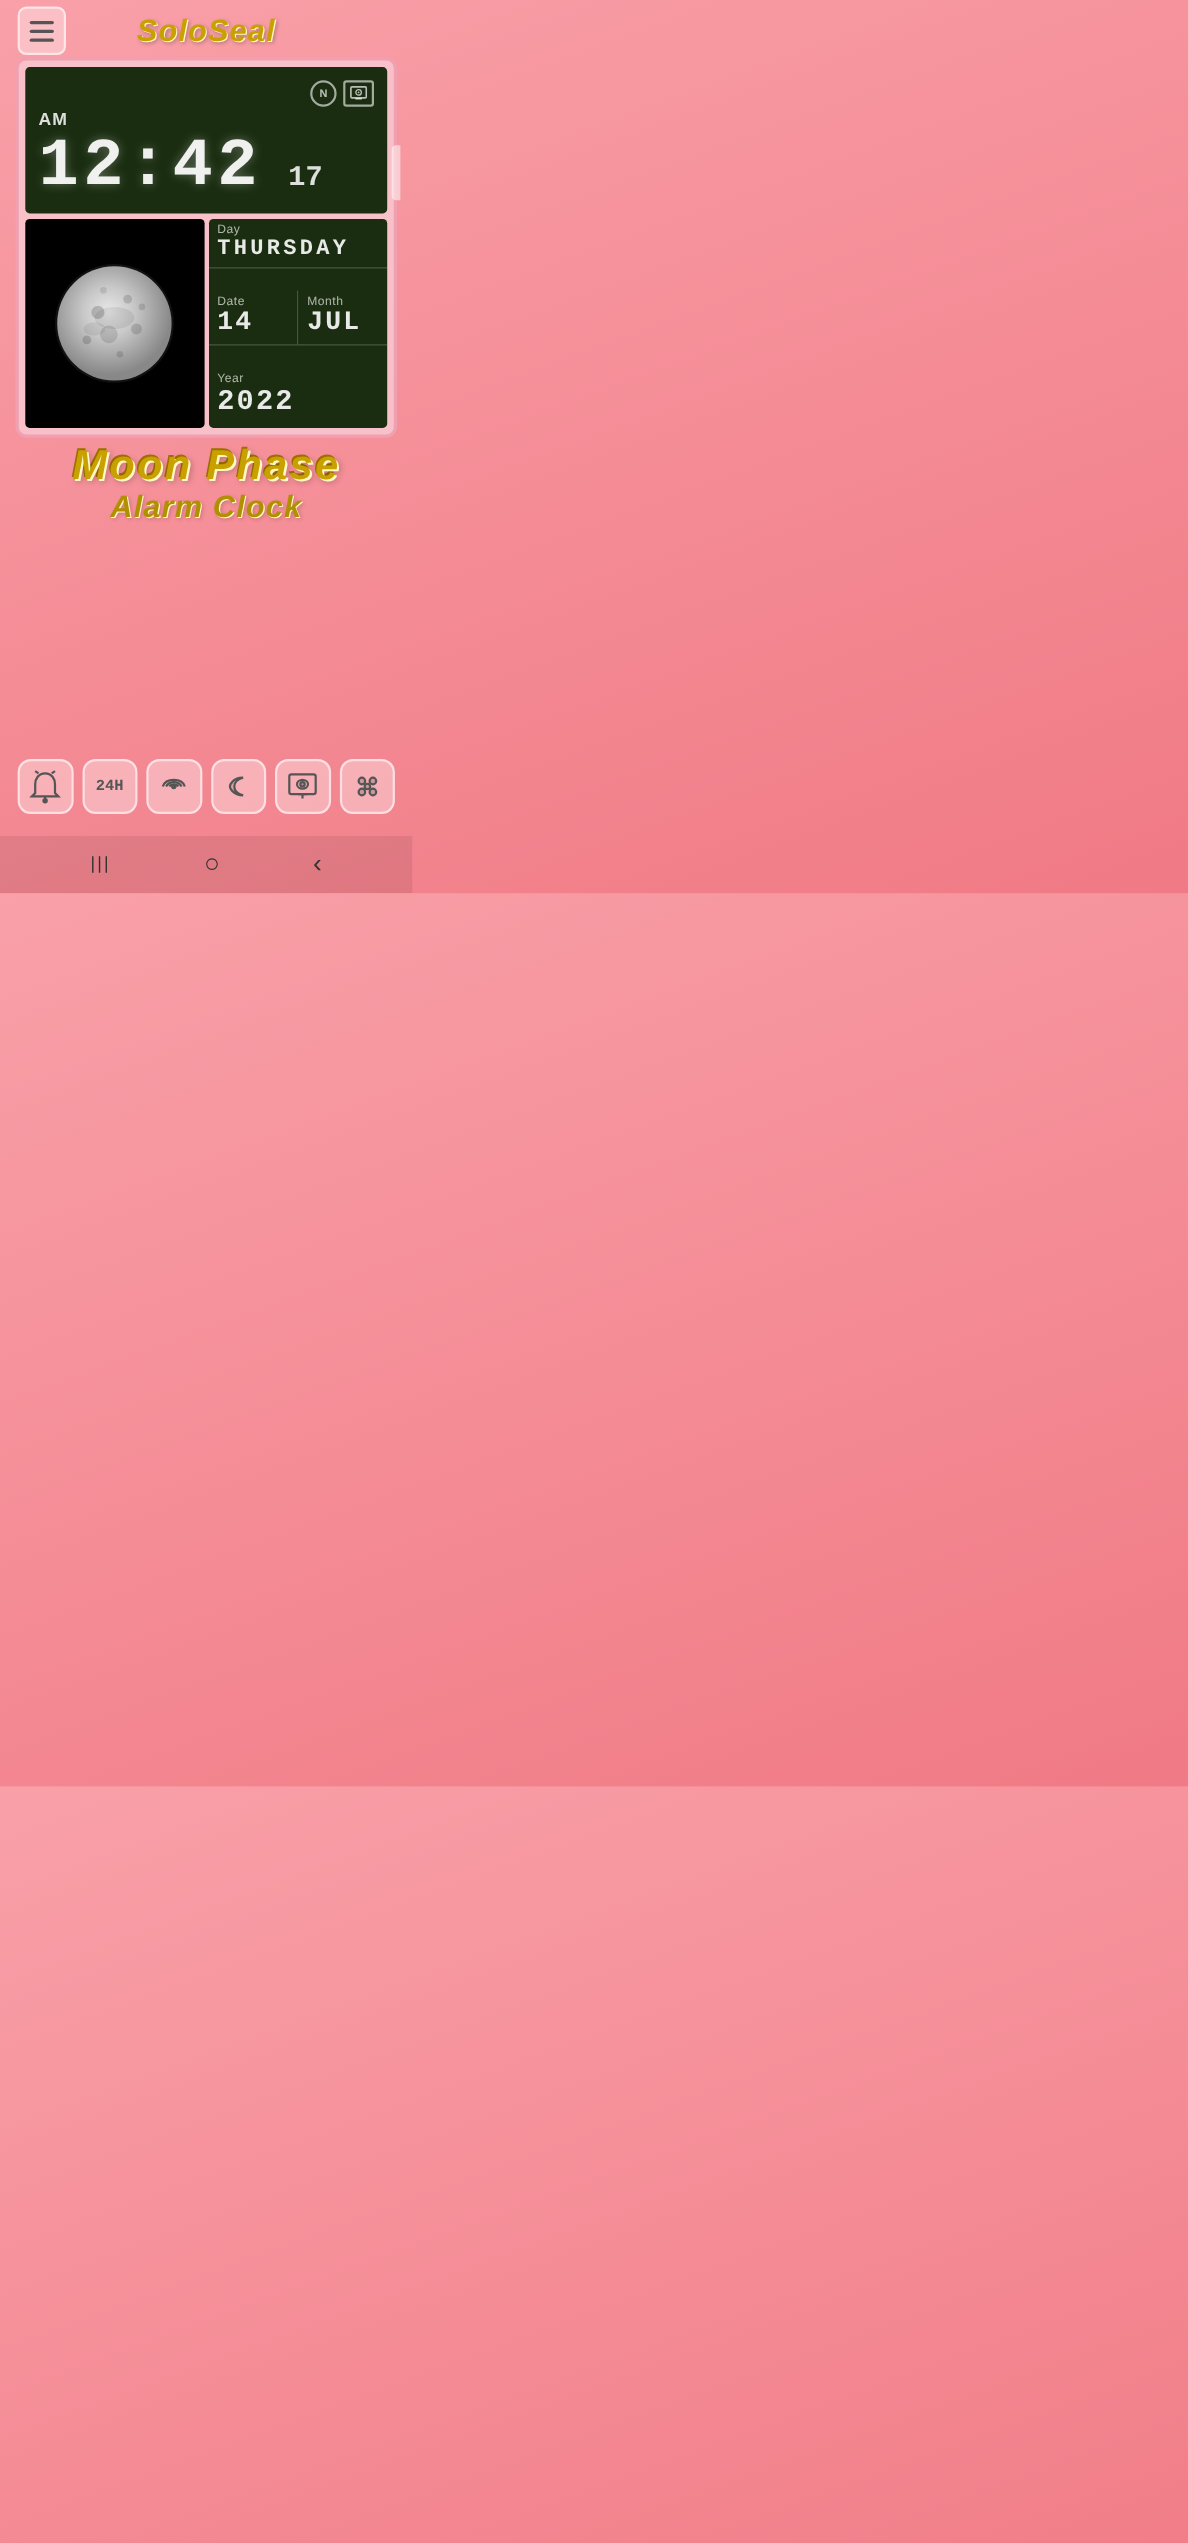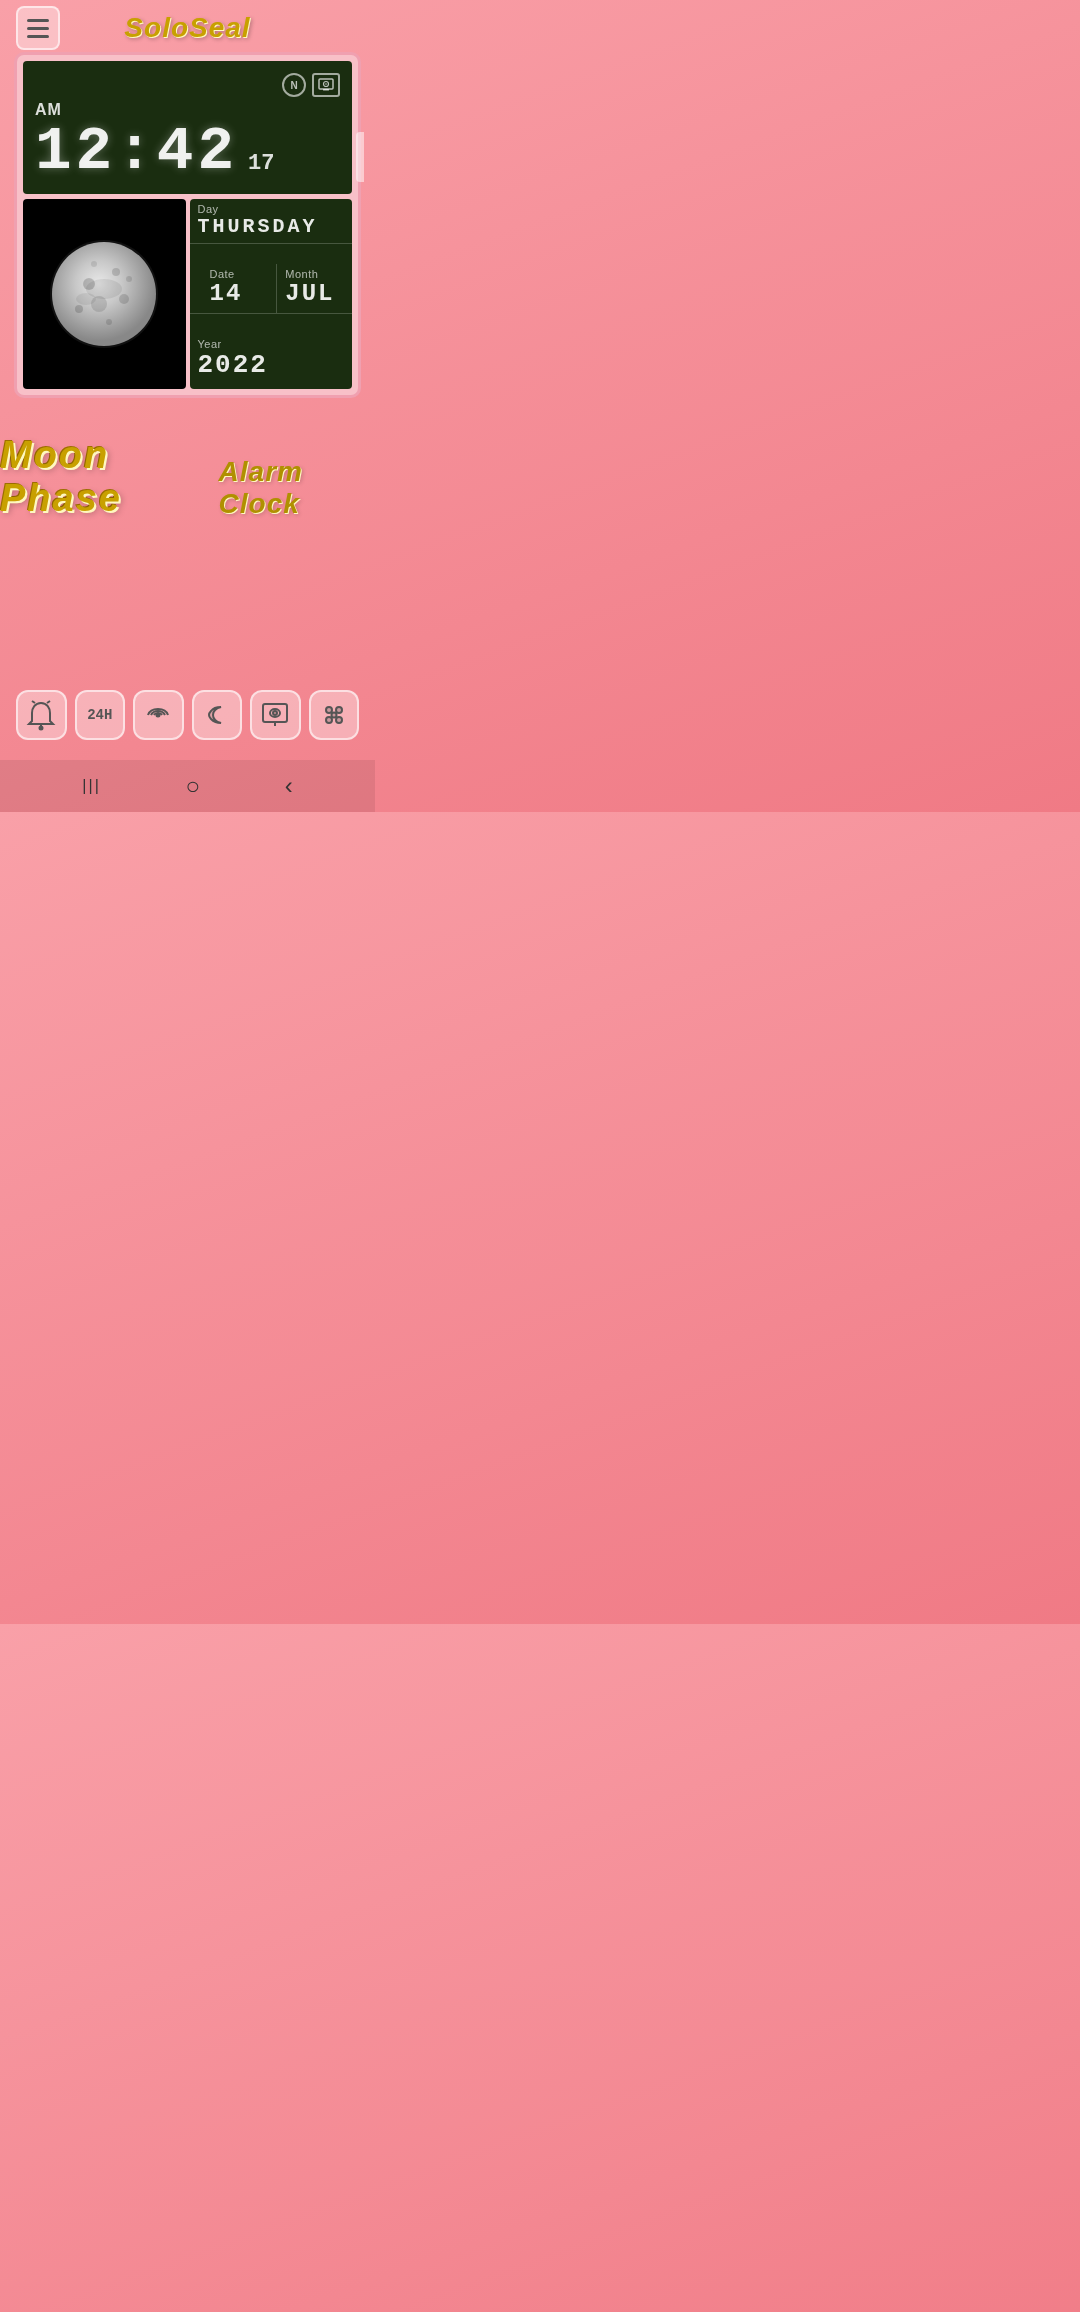--- a/index.html
+++ b/index.html
@@ -122,24 +122,24 @@
       font-family: 'Courier New', monospace;
       font-size: 61px;
       font-weight: 900;
       color: rgba(255,255,255,0.92);
       letter-spacing: 4px;
       line-height: 1;
       text-shadow: 0 0 10px rgba(255,255,255,0.3);
     }
     .seconds-digits {
       font-family: 'Courier New', monospace;
-      font-size: 22px;
+      font-size: 26px;
       font-weight: 900;
       color: rgba(255,255,255,0.85);
-      margin-left: 10px;
+      margin-left: 24px;
       align-self: flex-end;
       margin-bottom: 6px;
     }
 
     
     .bottom-section {
       display: flex;
       gap: 4px;
       height: 190px;
     }
@@ -187,37 +187,36 @@
     }
     .date-mid {
       display: flex;
       flex: 1;
       border-bottom: 1px solid rgba(255,255,255,0.2);
     }
     .date-mid-left {
       flex: 1;
       padding: 4px 8px;
       border-right: 1px solid rgba(255,255,255,0.2);
-      margin-left: 12px;
     }
     .date-mid-right {
       flex: 1;
       padding: 4px 8px;
     }
     .date-bottom {
       padding: 4px 8px;
       flex: 1;
     }
 
     
     .app-subtitle {
       display: flex;
-      flex-direction: row;
-      align-items: flex-end;
-      margin: 36px 0 10px 0;
+      flex-direction: column;
+      align-items: center;
+      margin: 4px 0 10px 0;
     }
     .moon-phase-text {
       font-size: 38px;
       font-weight: 900;
       font-style: italic;
       color: #c8a000;
       text-shadow: 2px 2px 0 #fff8c0, 3px 3px 6px rgba(0,0,0,0.25), -1px -1px 0 #a07000;
       letter-spacing: 2px;
     }
     .alarm-clock-text {

